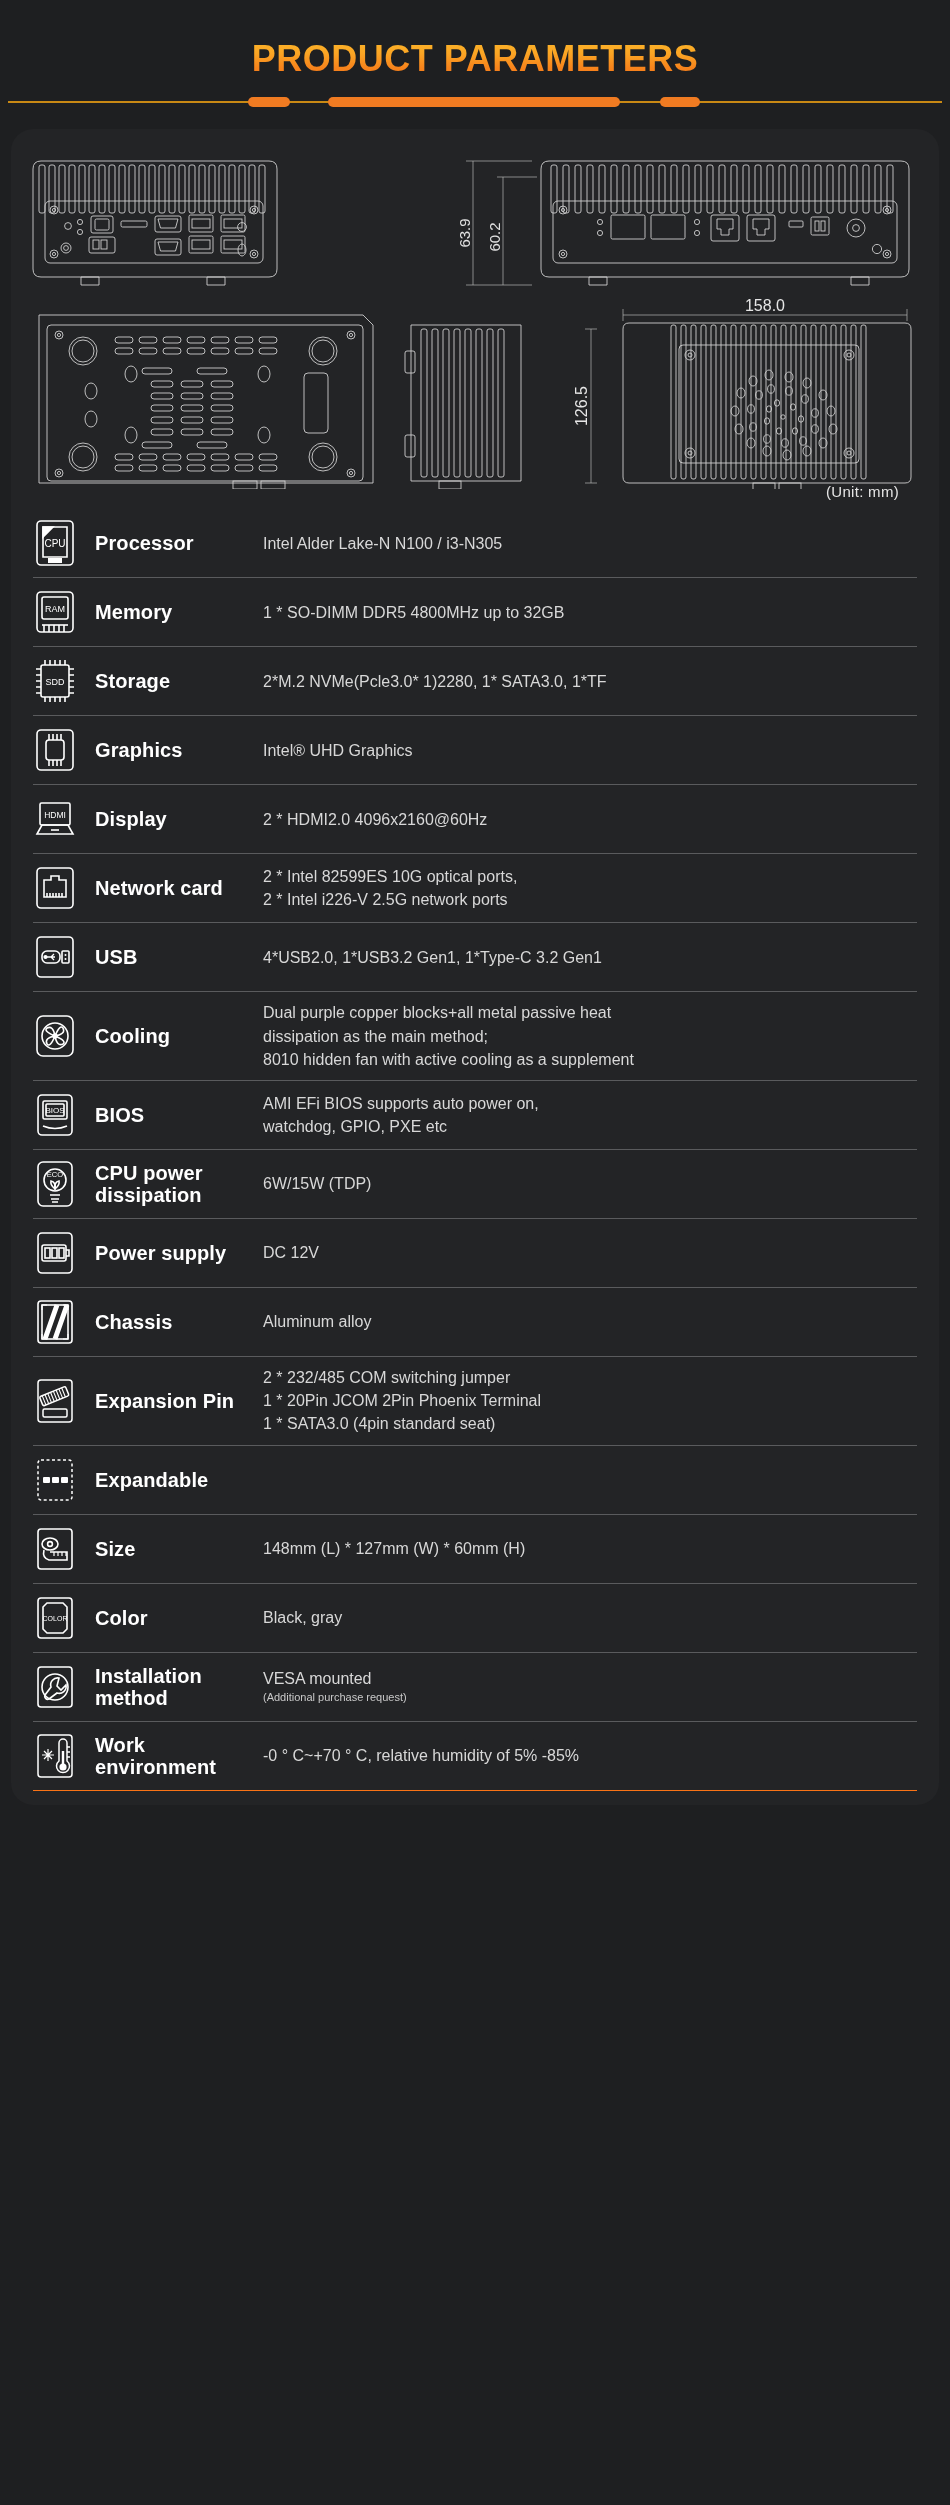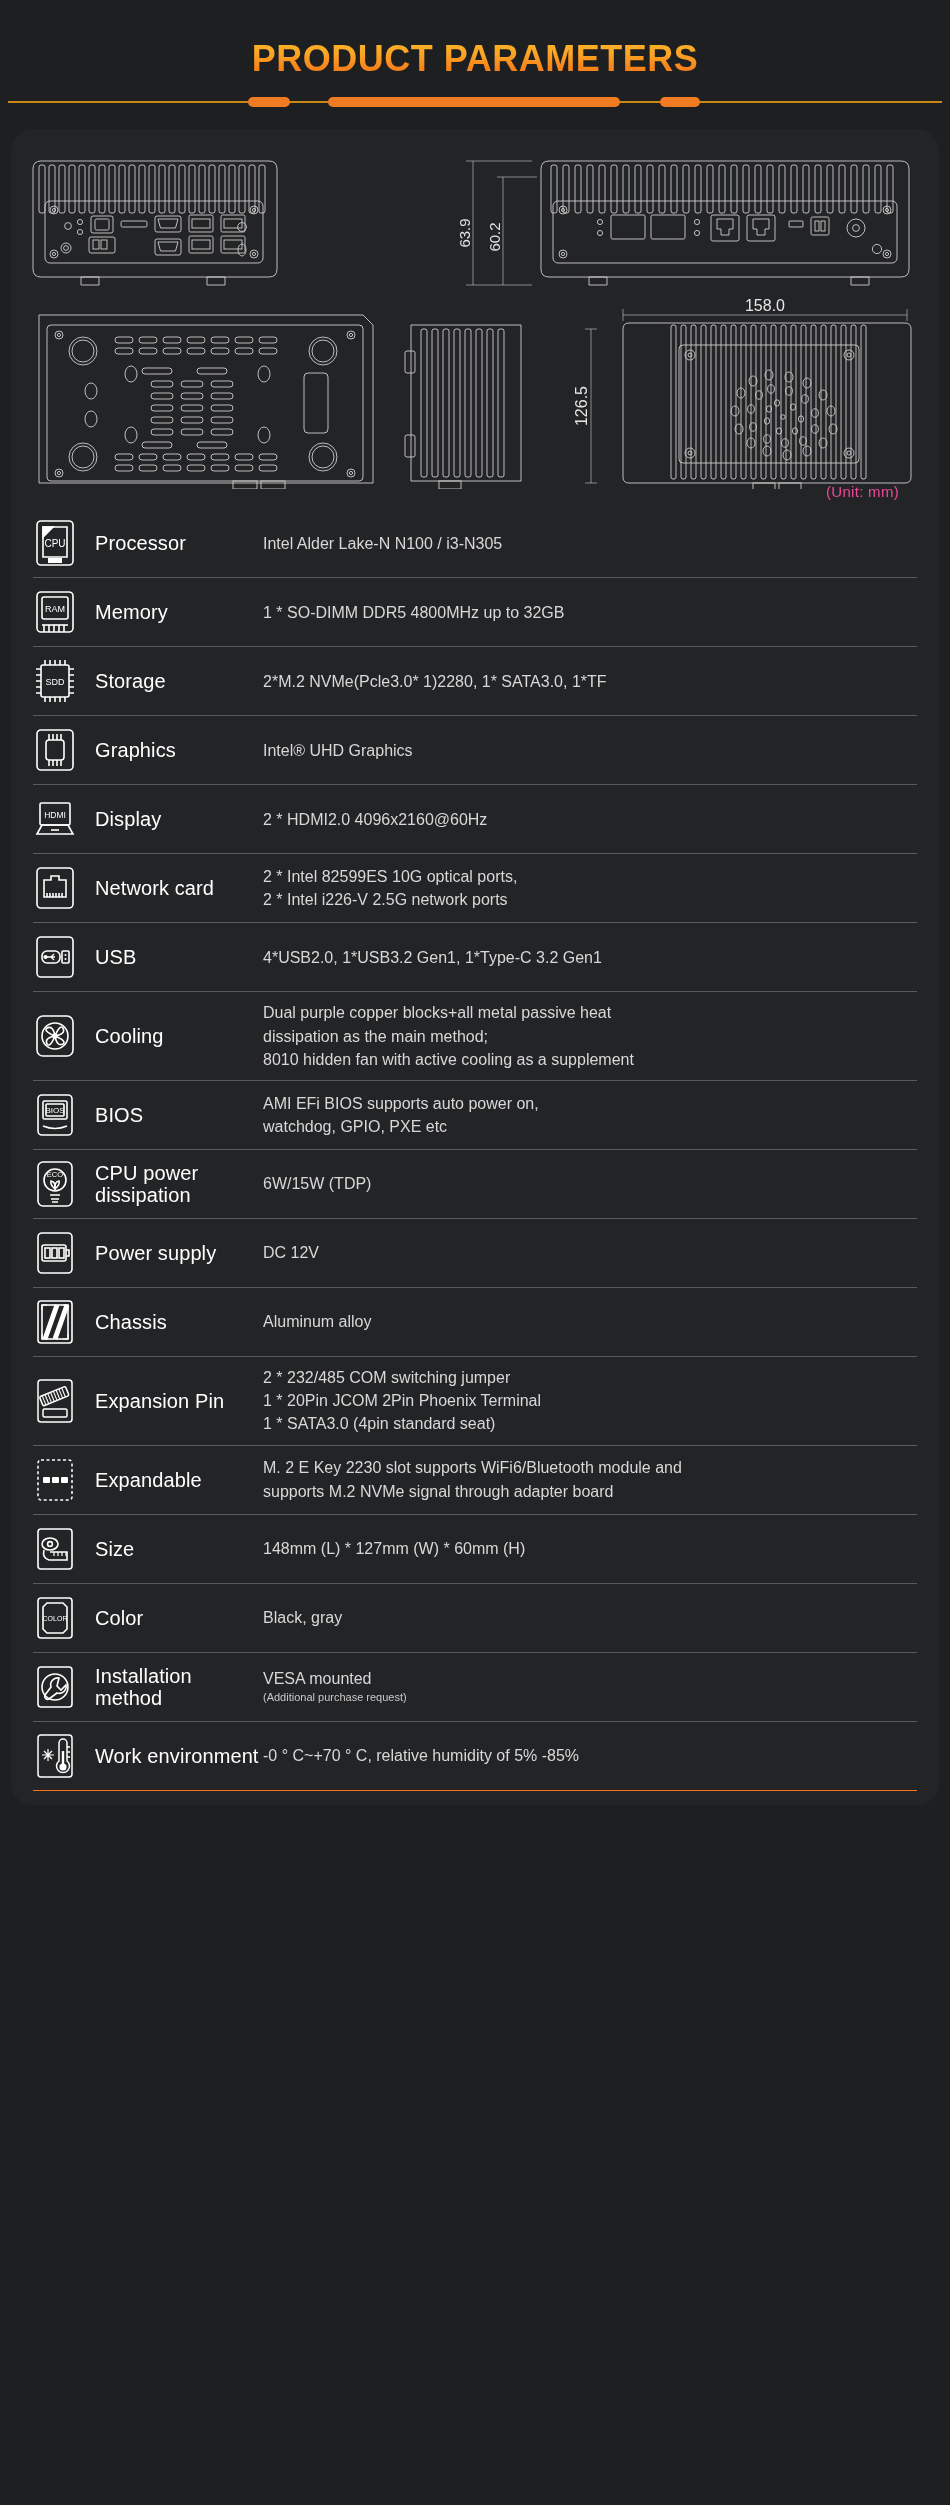--- a/index.html
+++ b/index.html
@@ -34,38 +34,38 @@
   .panel {
     position:relative; margin:22px auto 0 auto; width:928px;
     background:#232426; border-radius:22px; padding:0 0 14px 0;
   }
 
   
   .drawings { position:relative; height:370px; }
   .drawings svg { display:block; }
   .unit-label {
     text-align:right; padding-right:40px; margin-top:-6px;
-    color:#ec4899; font-size:15px; letter-spacing:0.3px;
+    color:#e5e5e5; font-size:15px; letter-spacing:0.3px;
   }
 
   
   .specs { padding:10px 22px 0 22px; }
   .row {
     display:flex; align-items:center;
     border-bottom:1px solid #5a5b5d;
     padding:9px 0;
     min-height:54px;
   }
   .row:last-child { border-bottom:1px solid #f97316; }
   .icon-cell { width:62px; flex:0 0 62px; display:flex; align-items:center; justify-content:flex-start; }
   .icon-box { width:44px; height:50px; }
   .icon-box svg { display:block; }
   .label-cell {
     width:168px; flex:0 0 168px;
-    color:#ffffff; font-weight:normal; font-size:20px; line-height:1.1;
+    color:#ffffff; font-weight:bold; font-size:20px; line-height:1.1;
     letter-spacing:0.1px;
   }
   .value-cell { flex:1; color:#d8d8d8; font-size:16px; line-height:1.45; }
   .value-cell .small { font-size:11px; color:#c9c9c9; }
   .value-cell div { white-space:nowrap; }
 </style>
 </head>
 <body>
 
 <div class="page">
@@ -678,24 +678,20 @@
           <div class="icon-box">
             <svg width="44" height="50" viewBox="0 0 44 50" fill="none" stroke="#fff" stroke-width="1.5">
               <rect x="5" y="5" width="34" height="40" rx="3" stroke-dasharray="3 2.5"></rect>
               <rect x="10" y="22" width="7" height="6" rx="1" fill="#fff" stroke="none"></rect>
               <rect x="19" y="22" width="7" height="6" rx="1" fill="#fff" stroke="none"></rect>
               <rect x="28" y="22" width="7" height="6" rx="1" fill="#fff" stroke="none"></rect>
             </svg>
           </div>
         </div>
         <div class="label-cell">Expandable</div>
-        <div class="value-cell">
-          <div>M. 2 E Key 2230 slot supports WiFi6/Bluetooth module and</div>
-          <div>supports M.2 NVMe signal through adapter board</div>
-        </div>
       </div>
 
       <div class="row">
         <div class="icon-cell">
           <div class="icon-box">
             <svg width="44" height="50" viewBox="0 0 44 50" fill="none" stroke="#fff" stroke-width="1.6">
               <rect x="5" y="5" width="34" height="40" rx="3"></rect>
               <ellipse cx="17" cy="20" rx="8" ry="6"></ellipse>
               <circle cx="17" cy="20" r="2.4"></circle>
               <path d="M11 26 q-2 8 5 10 h18 v-8 h-17"></path>

